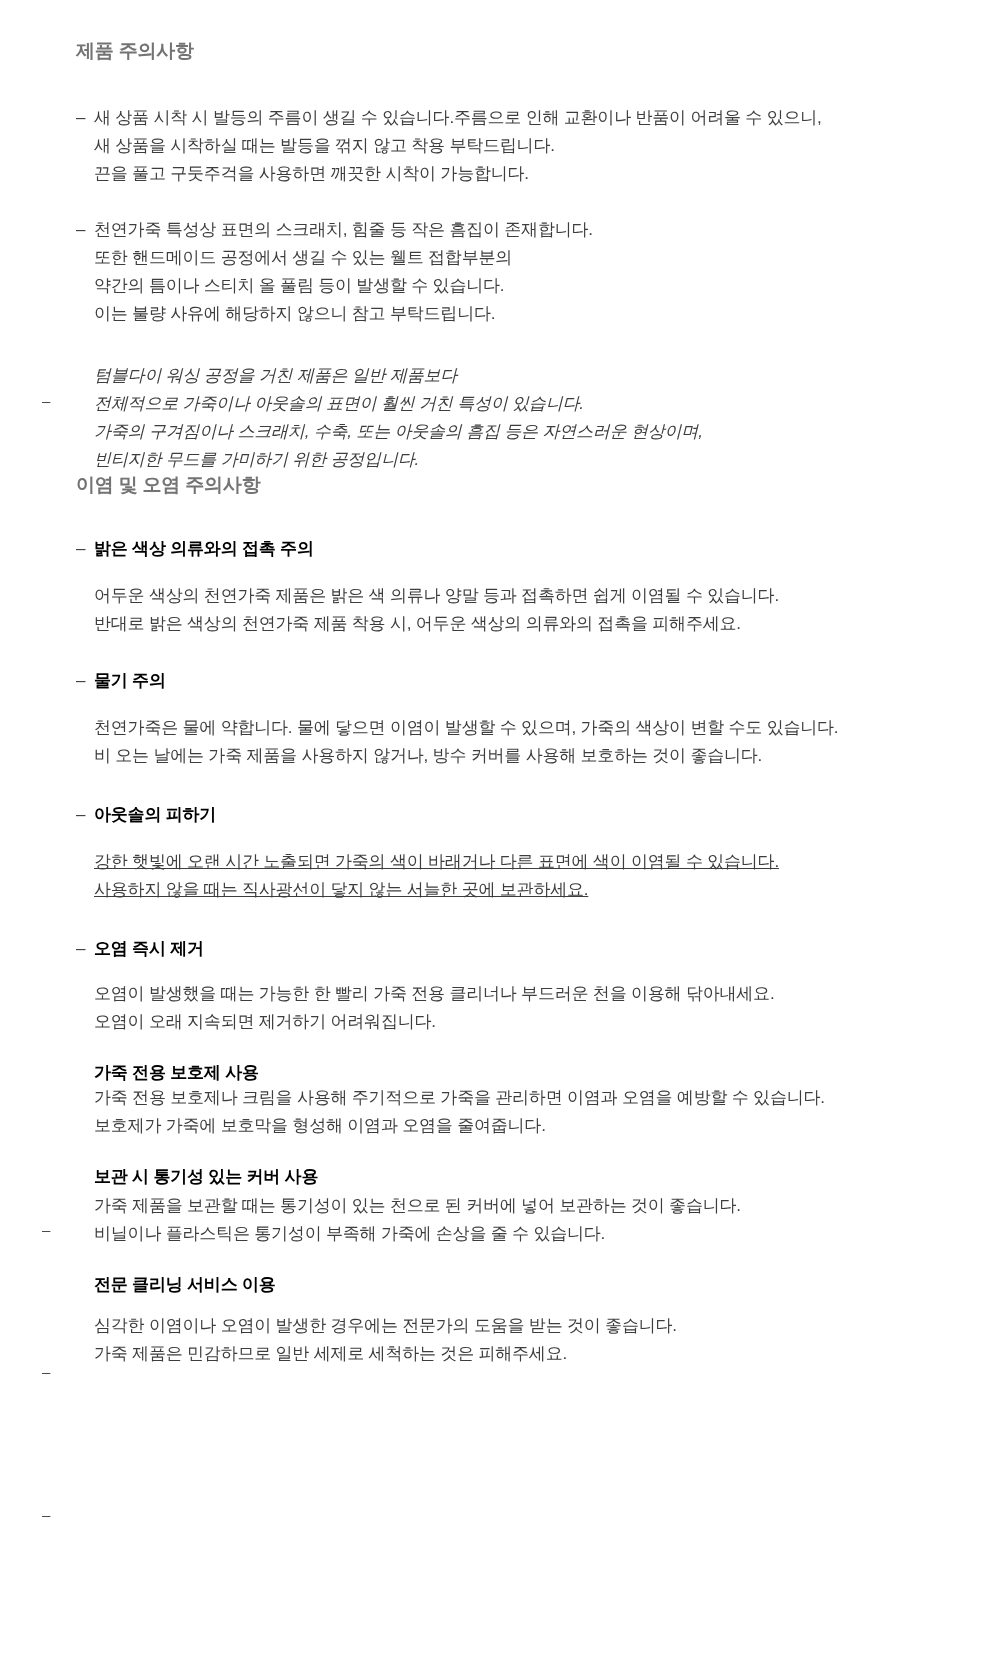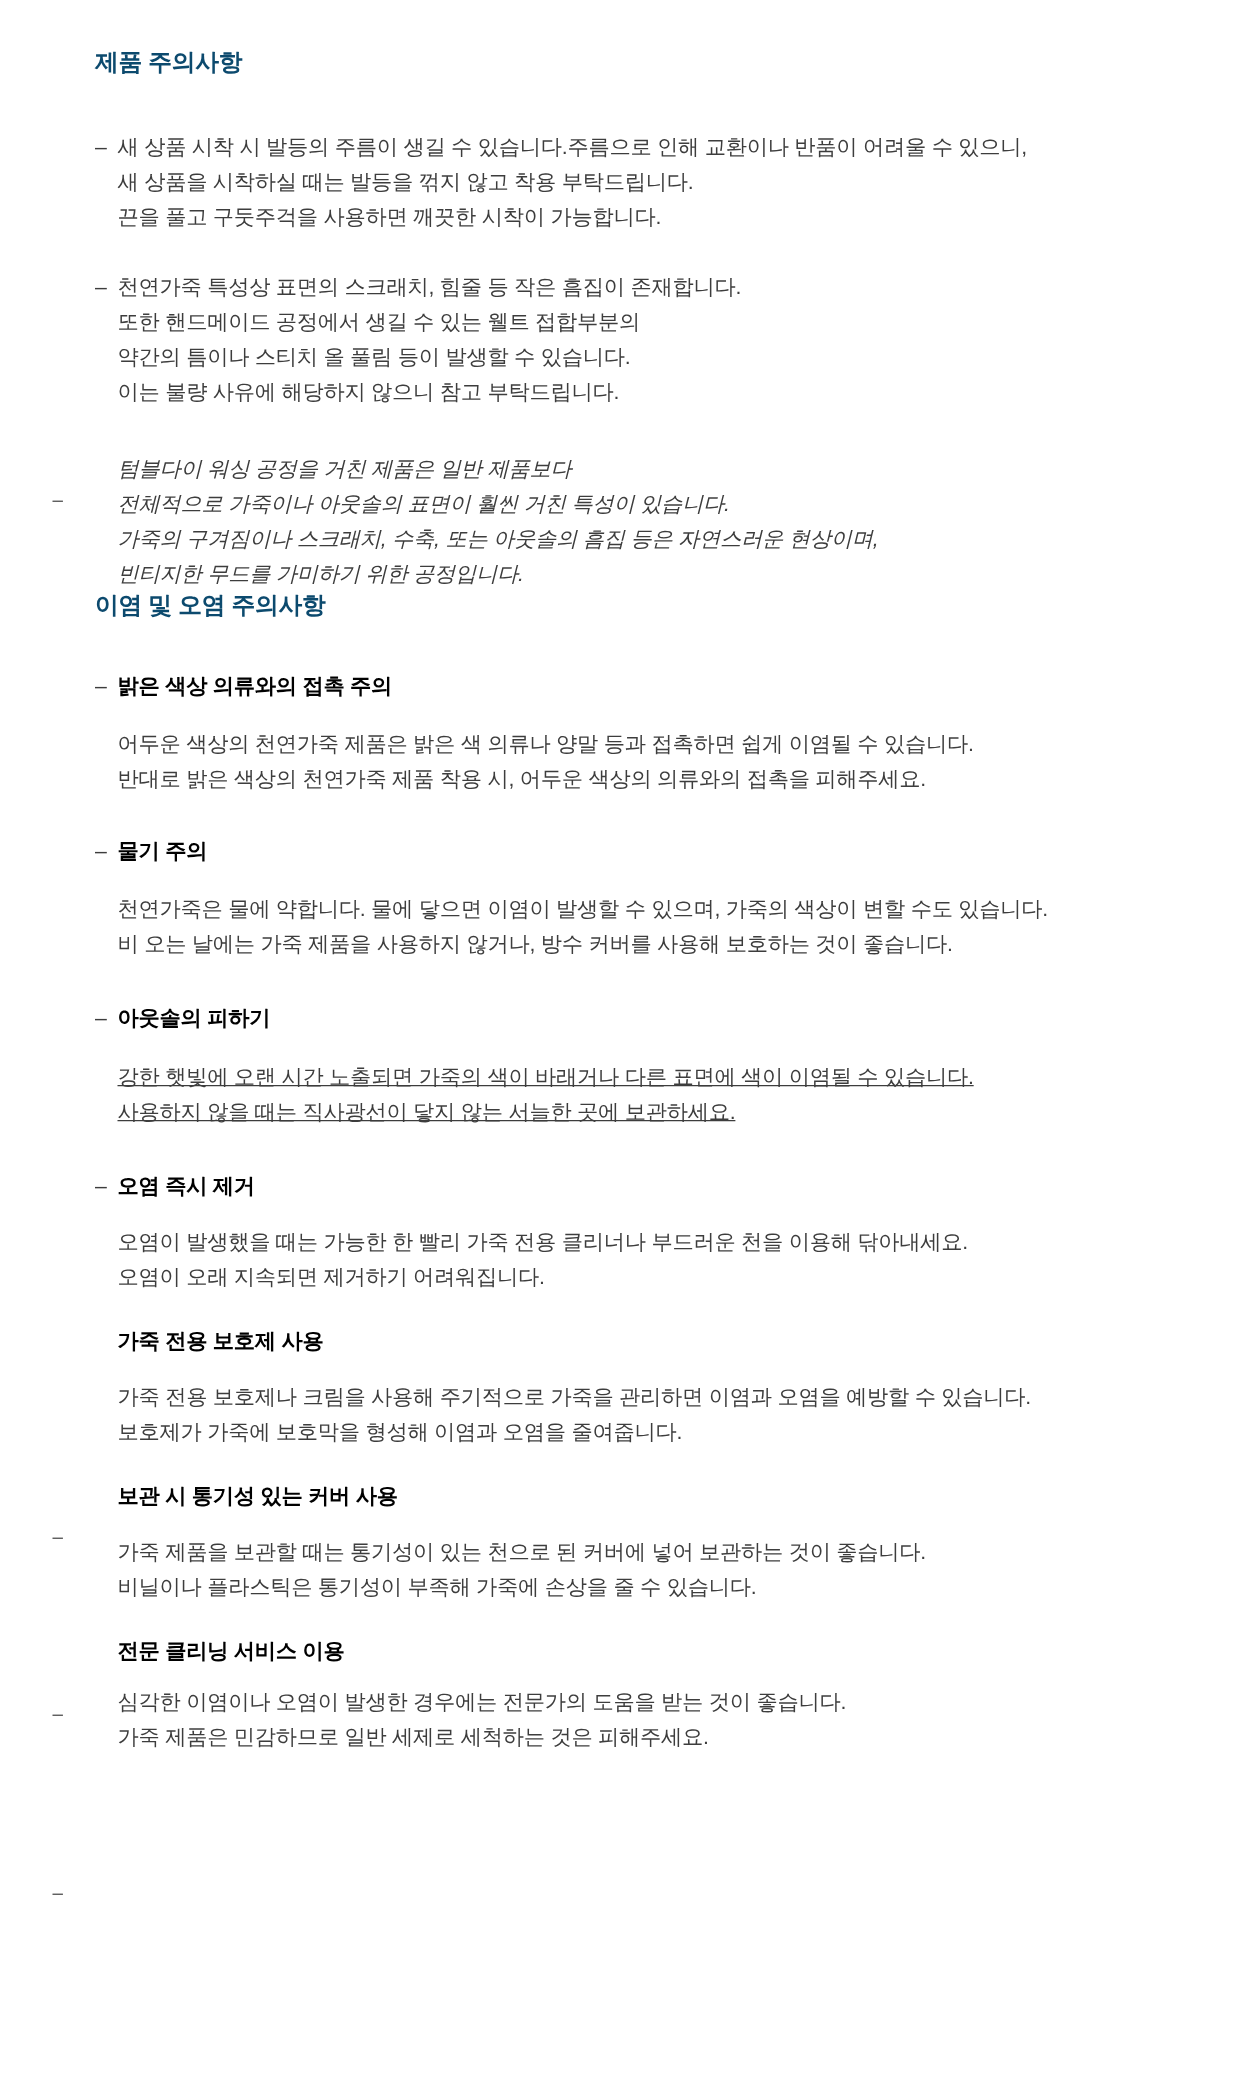--- a/index.html
+++ b/index.html
@@ -12,21 +12,21 @@
     color: #3d3d3d;
     letter-spacing: -0.2px;
     overflow: hidden;
     box-sizing: border-box;
     padding: 40px 40px 0 76px;
   }
   h1.sec-title {
     margin: 0;
     font-size: 19px;
     font-weight: bold;
-    color: #0c4a6e;
+    color: #737373;
     line-height: 22px;
   }
   .bullet { display: flex; align-items: flex-start; }
   .dash {
     flex: 0 0 18px;
     width: 18px;
     font-size: 17px;
     line-height: 28px;
     color: #3d3d3d;
   }
@@ -50,23 +50,23 @@
   .h2 { margin-top: 60px; }
   .sh1 { margin-top: 42px; }
   .p-s1 { margin-top: 22px; }
   .sh2 { margin-top: 32px; }
   .p-s2 { margin-top: 22px; }
   .sh3 { margin-top: 34px; }
   .p-s3 { margin-top: 22px; text-decoration: underline; }
   .sh4 { margin-top: 34px; }
   .p-s4 { margin-top: 20px; }
   .sh5 { margin-top: 30px; }
-  .p-s5 { margin-top: 20px; }
+  .p-s5 { }
   .sh6 { margin-top: 36px; }
-  .p-s6 { margin-top: 20px; }
+  .p-s6 { margin-top: 4px; }
   .sh7 { margin-top: 36px; }
   .p-s7 { margin-top: 16px; }
   
   .margin-dash {
     position: absolute;
     left: 42px;
     font-size: 15px;
     color: #4a4a4a;
     line-height: 15px;
   }

